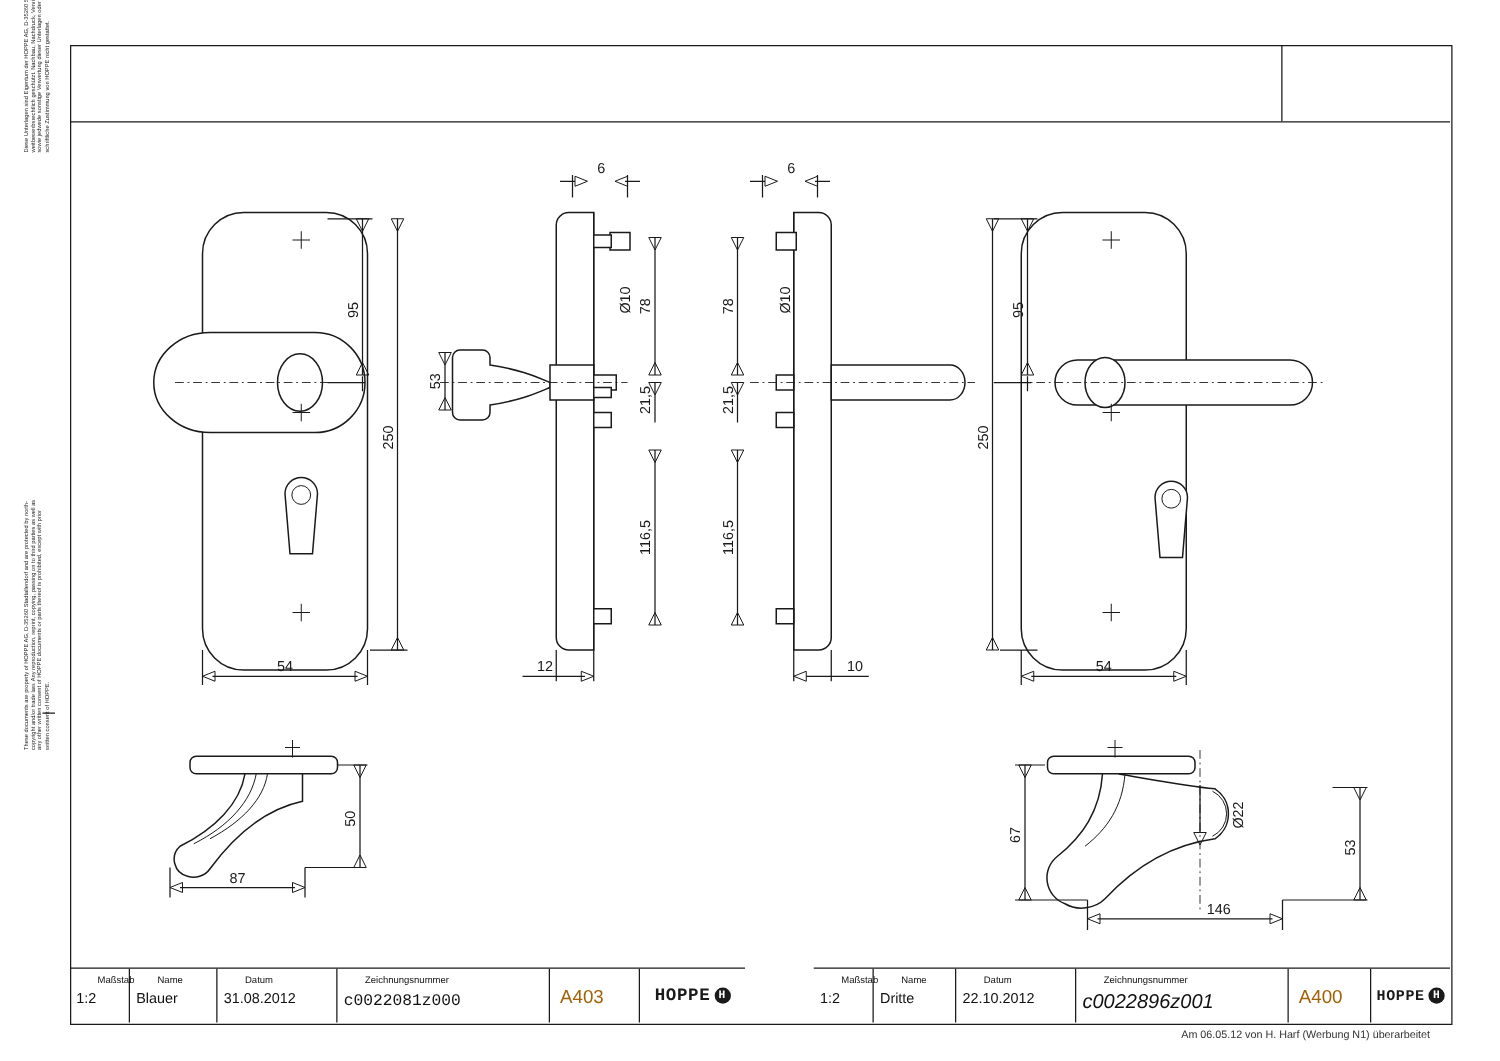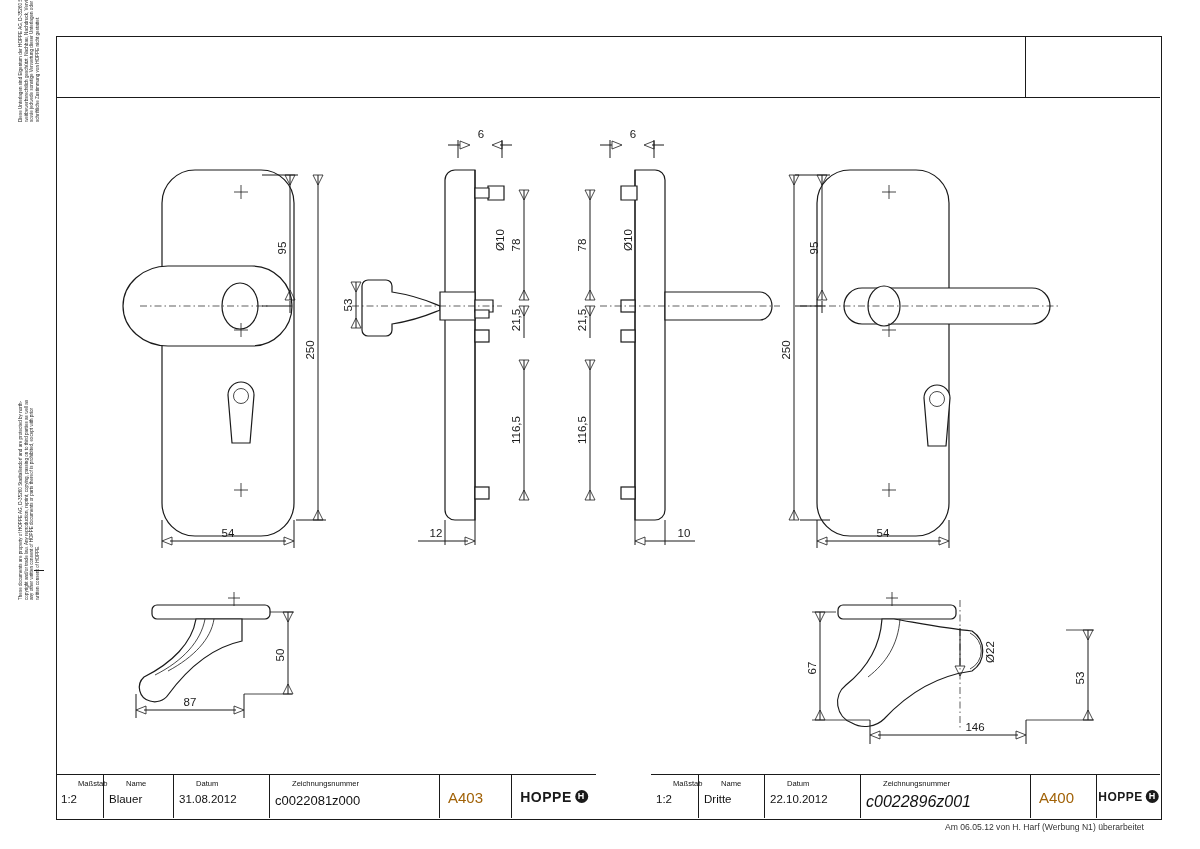--- a/index.html
+++ b/index.html
@@ -19,21 +19,21 @@
   .part{stroke:#1a1a1a;stroke-width:1.2;fill:#ffffff;}
   .dash{stroke:#1a1a1a;stroke-width:.7;fill:none;stroke-dasharray:7,3,1.5,3;}
   .dimtxt{font-family:"Liberation Sans",sans-serif;font-size:11.5px;fill:#1a1a1a;}
   .dimtxtV{font-family:"Liberation Sans",sans-serif;font-size:11.5px;fill:#1a1a1a;}
 
   
   .tb{position:absolute;bottom:0;height:44px;border-top:1.4px solid #1a1a1a;box-sizing:border-box;}
   .tbL{left:0;width:540px;}
   .tbR{left:595px;width:509px;}
   .tbcell{position:absolute;top:0;height:100%;border-right:1.2px solid #1a1a1a;box-sizing:border-box;}
-  .tbcell:last-child{border-right:none;}
+  .tbcell:last-child{border-right:none;font-family:Liberation Mono, monospace;}
   .cellHead{position:absolute;left:22px;top:4px;font-size:7.6px;color:#111;}
   .cellVal{position:absolute;left:5px;top:18px;font-size:11.5px;color:#111;}
   .cellValBig{position:absolute;left:8px;top:14px;font-size:15px;color:#a16207;}
   .logo{position:absolute;left:50%;top:50%;transform:translate(-50%,-50%);font-size:14px;font-weight:bold;letter-spacing:.5px;display:flex;align-items:center;gap:3px;}
   .logoMark{display:inline-block;width:13px;height:13px;border-radius:50%;background:#1a1a1a;color:#fff;font-size:9px;line-height:13px;text-align:center;font-weight:bold;}
   .footnote{position:absolute;right:56px;top:822px;font-size:8.6px;color:#333;}
 </style>
 </head>
 <body>
 
@@ -270,21 +270,21 @@
       <div class="tbcell" style="left:48px;width:70px;">
         <div class="cellHead">Name</div>
         <div class="cellVal">Blauer</div>
       </div>
       <div class="tbcell" style="left:118px;width:96px;">
         <div class="cellHead">Datum</div>
         <div class="cellVal">31.08.2012</div>
       </div>
       <div class="tbcell" style="left:214px;width:170px;">
         <div class="cellHead">Zeichnungsnummer</div>
-        <div class="cellVal" style="font-size:13px;">c0022081z000</div>
+        <div class="cellVal" style="font-size:13px;font-family:Liberation Mono, monospace;">c0022081z000</div>
       </div>
       <div class="tbcell" style="left:384px;width:72px;">
         <div class="cellValBig">A403</div>
       </div>
       <div class="tbcell" style="left:456px;width:84px;border-right:none;">
         <div class="logo">
           <span>HOPPE</span>
           <span class="logoMark">H</span>
         </div>
       </div>

